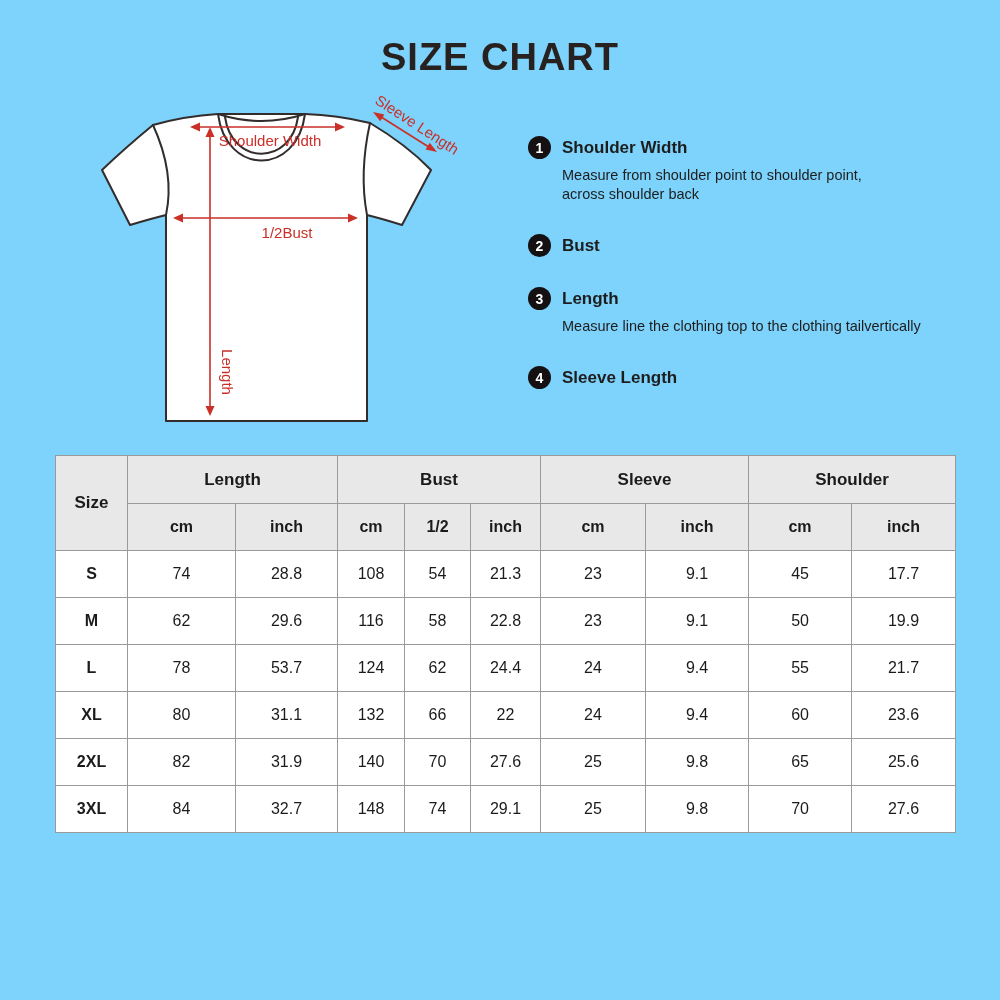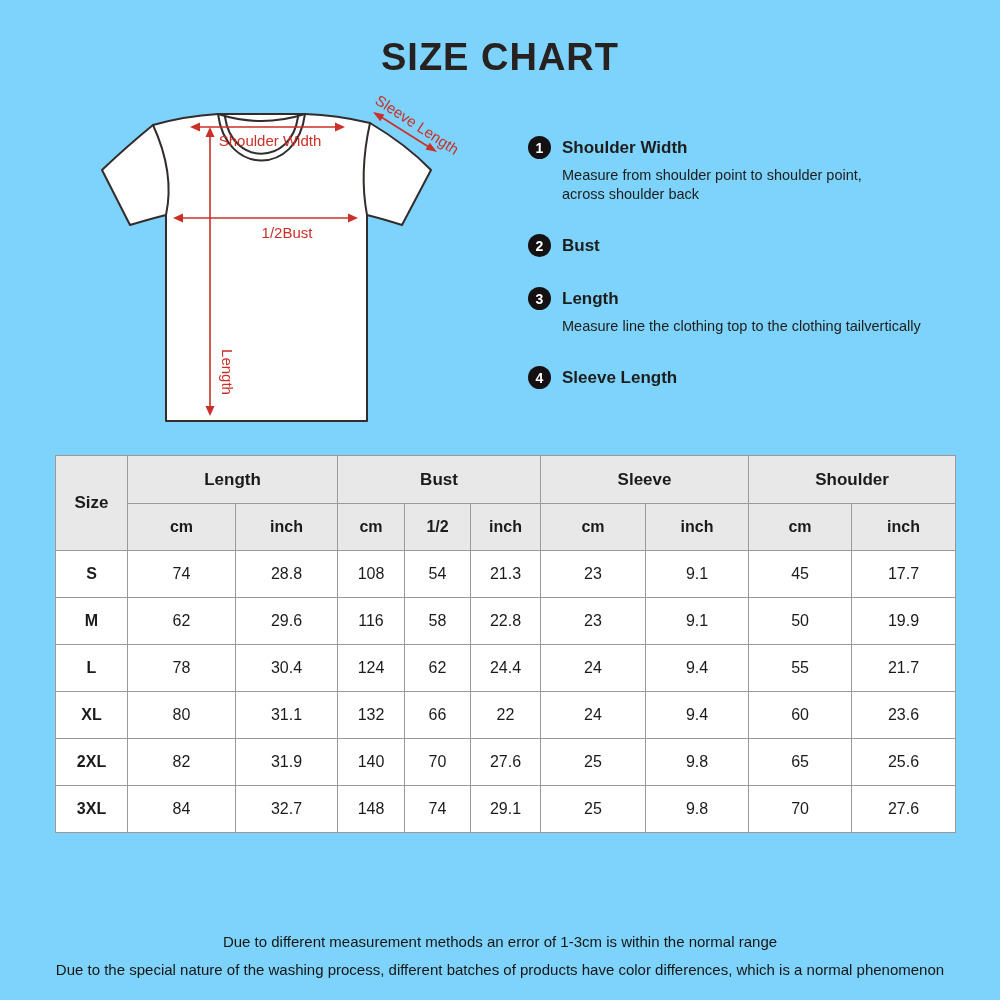--- a/index.html
+++ b/index.html
@@ -249,21 +249,21 @@
           <td>58</td>
           <td>22.8</td>
           <td>23</td>
           <td>9.1</td>
           <td>50</td>
           <td>19.9</td>
         </tr>
         <tr>
           <td class="size-cell">L</td>
           <td>78</td>
-          <td>30.4</td>
+          <td>53.7</td>
           <td>124</td>
           <td>62</td>
           <td>24.4</td>
           <td>24</td>
           <td>9.4</td>
           <td>55</td>
           <td>21.7</td>
         </tr>
         <tr>
           <td class="size-cell">XL</td>
@@ -298,18 +298,14 @@
           <td>29.1</td>
           <td>25</td>
           <td>9.8</td>
           <td>70</td>
           <td>27.6</td>
         </tr>
       </tbody>
     </table>
   </div>
 
-  <div class="notes">
-    <div class="note-line">Due to different measurement methods an error of 1-3cm is within the normal range</div>
-    <div class="note-line">Due to the special nature of the washing process, different batches of products have color differences, which is a normal phenomenon</div>
-  </div>
 
 </div>
 
 </body></html>

